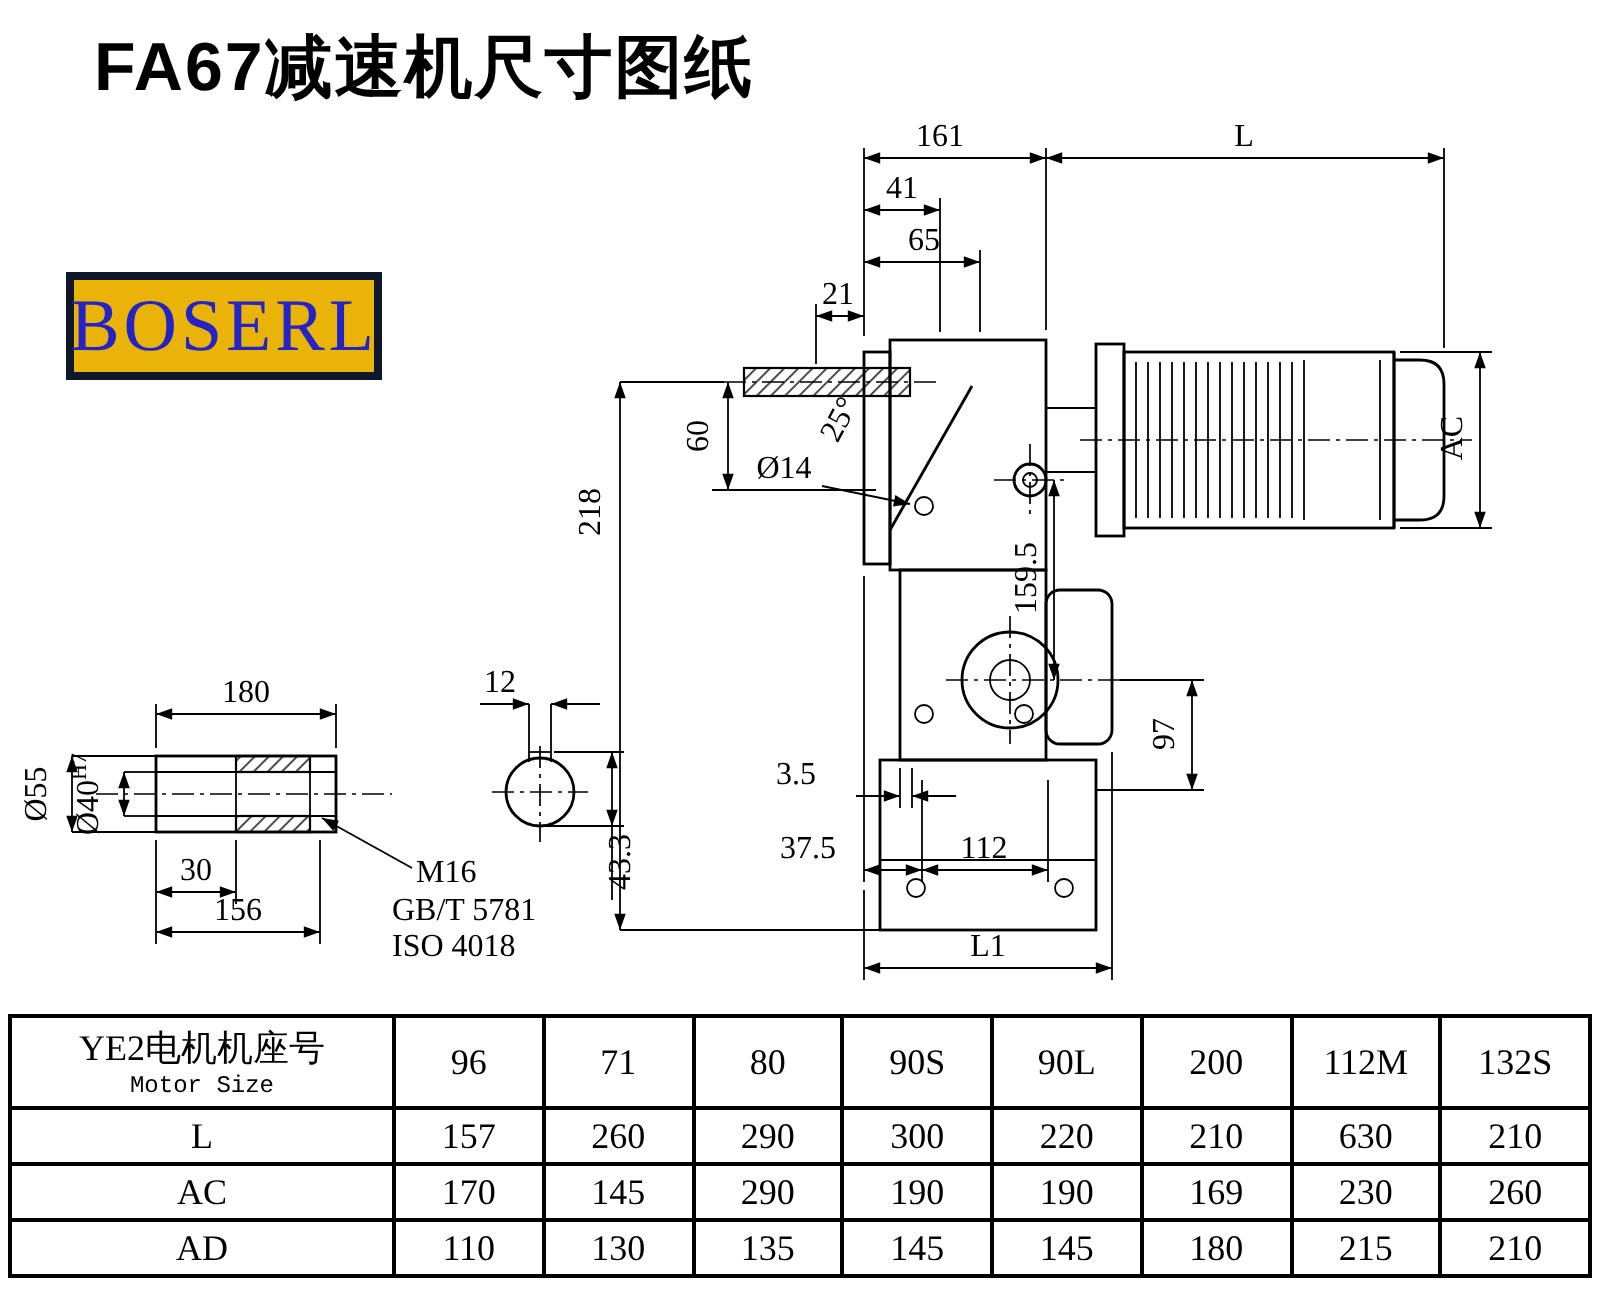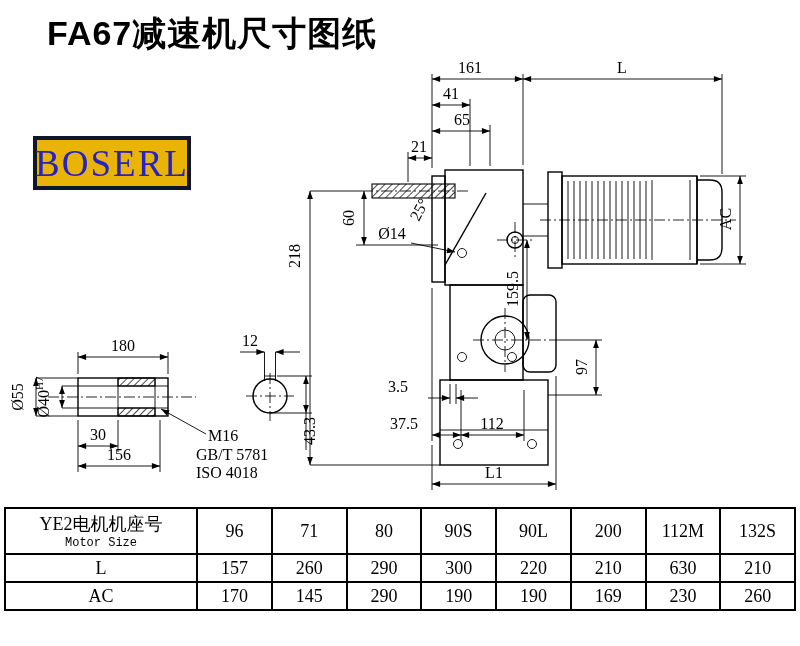--- a/index.html
+++ b/index.html
@@ -296,14 +296,25 @@
     <td>AC</td>
     <td>170</td>
     <td>145</td>
     <td>290</td>
     <td>190</td>
     <td>190</td>
     <td>169</td>
     <td>230</td>
     <td>260</td>
   </tr>
+  <tr>
+    <td>AD</td>
+    <td>110</td>
+    <td>130</td>
+    <td>135</td>
+    <td>145</td>
+    <td>145</td>
+    <td>180</td>
+    <td>215</td>
+    <td>210</td>
+  </tr>
 </tbody>
   </table>
 
 </body></html>

